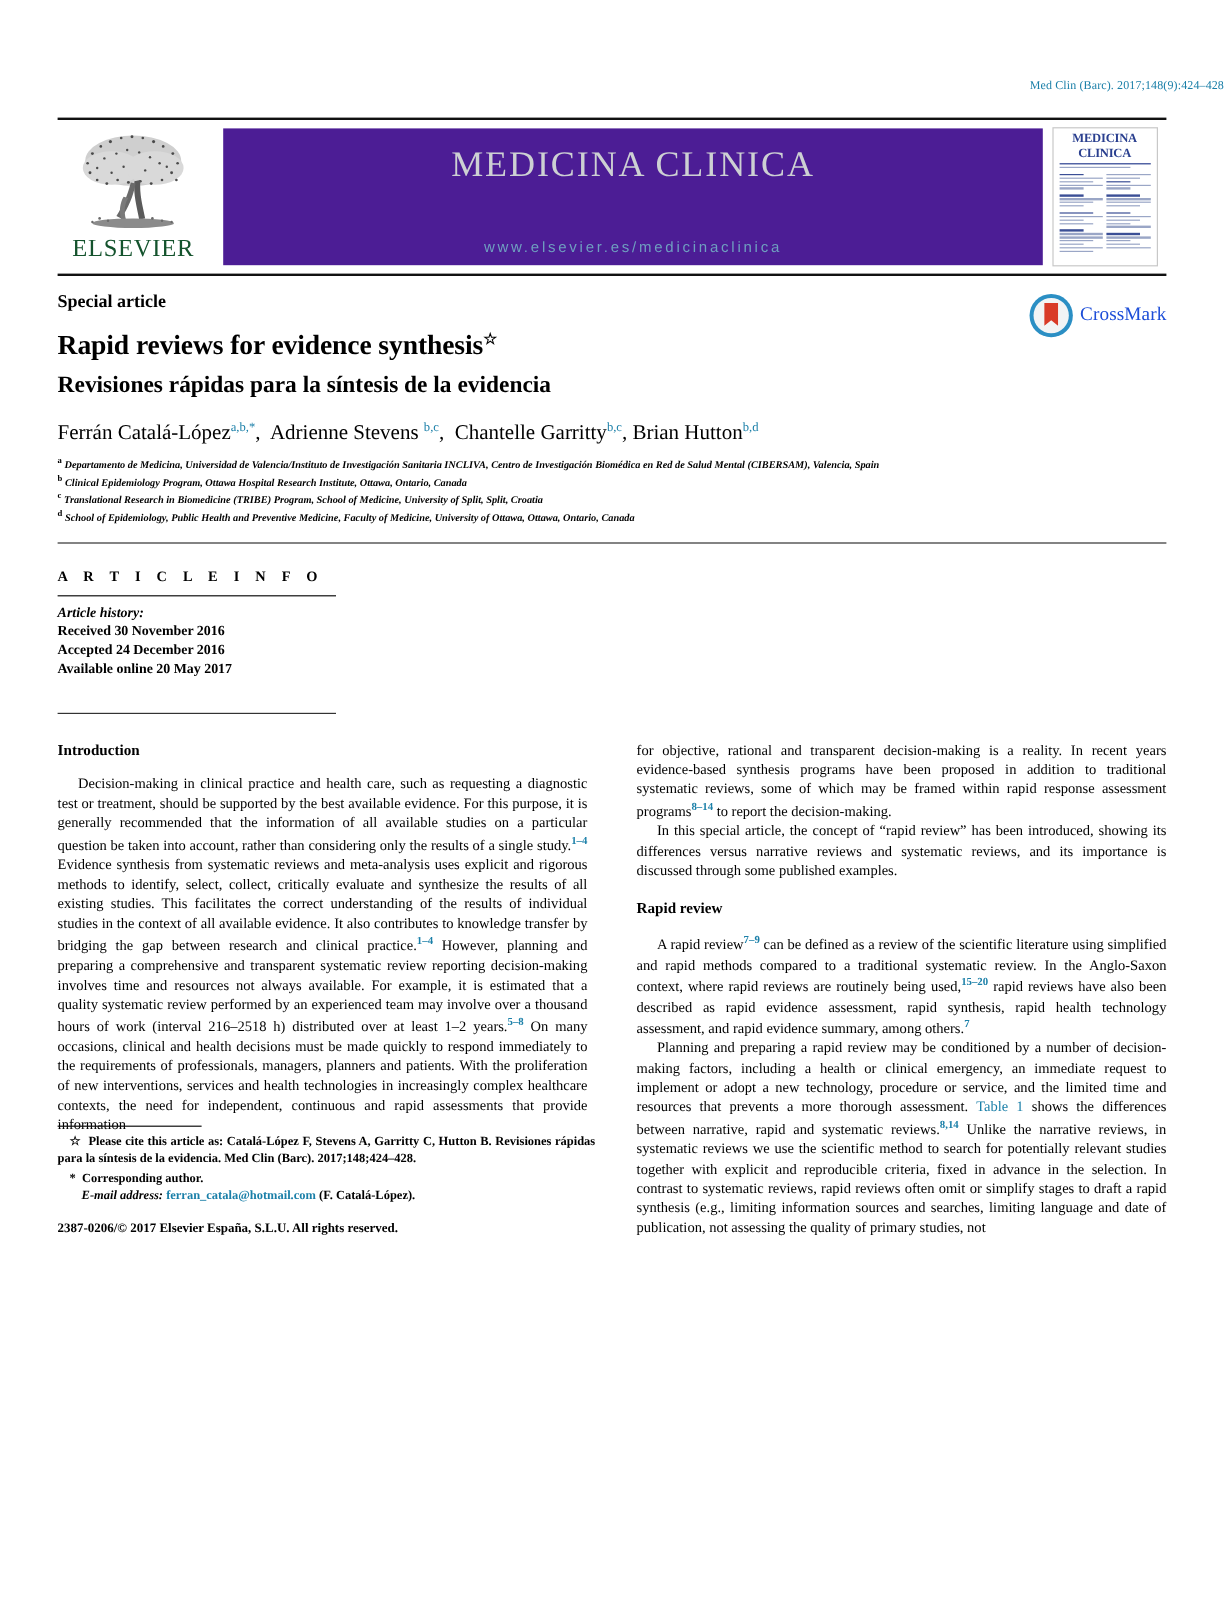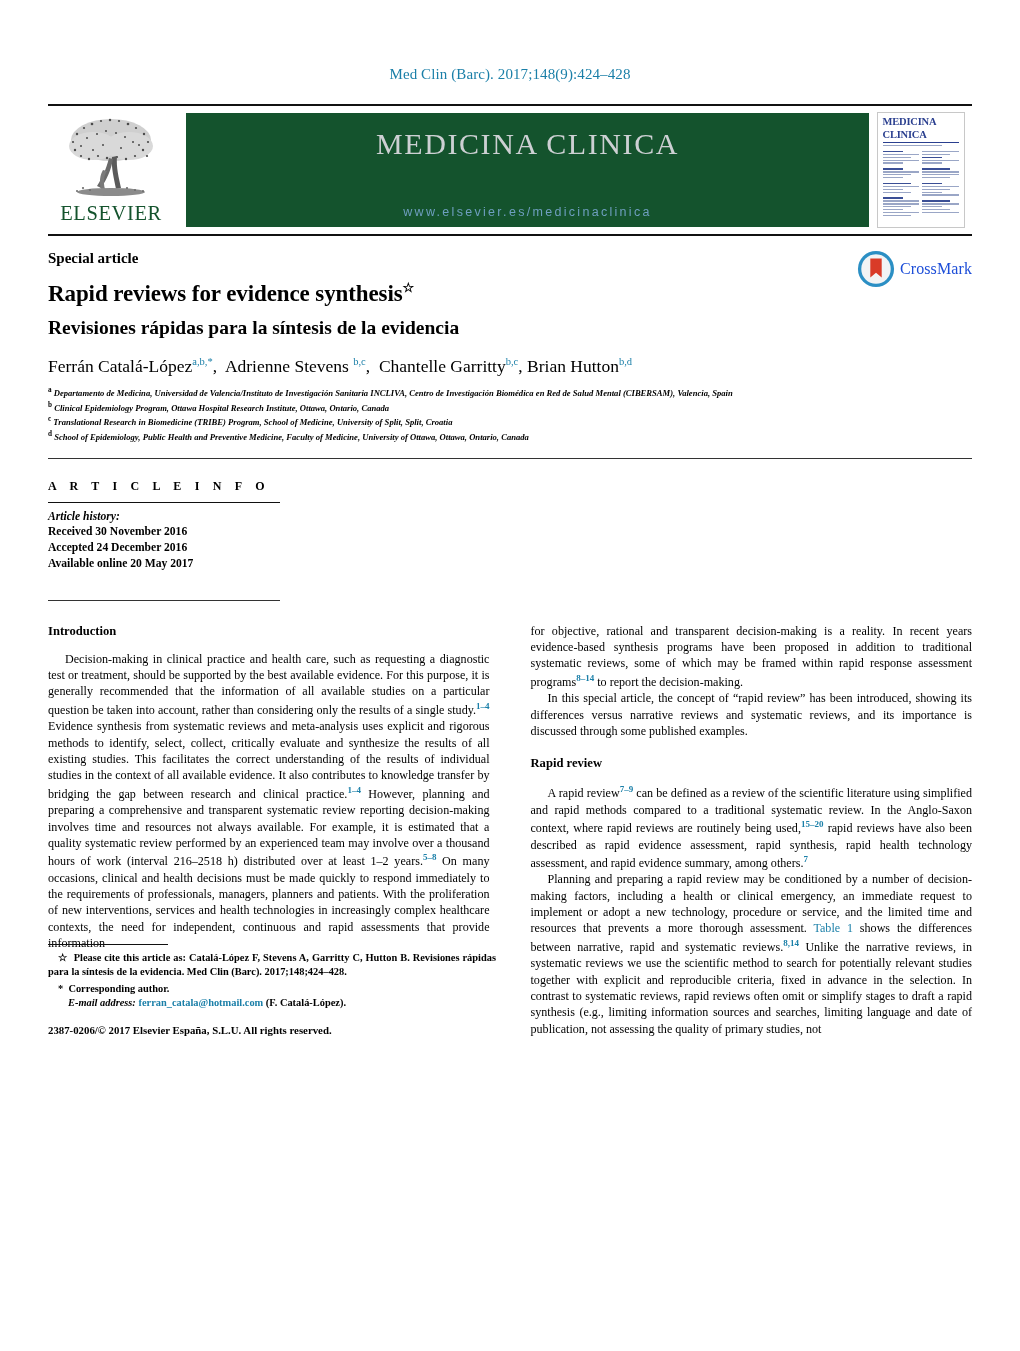--- a/index.html
+++ b/index.html
@@ -11,22 +11,22 @@
     font-family: "Liberation Serif", "DejaVu Serif", serif;
     color: #000;
     position: relative;
     overflow: hidden;
   }
 
   .page { position: relative; width: 1020px; height: 1351px; padding: 0; }
 
   
   .runninghead {
-    text-align: center;
-    font-size: 15px;
+    text-align: right;
+    font-size: 10px;
     color: #1a7fa8;
     letter-spacing: .1px;
     padding-top: 66px;
     font-family: "Liberation Serif", serif;
   }
 
   
   .masthead {
     margin: 21px 48px 0 48px;
     border-top: 2.2px solid #111;
@@ -49,21 +49,21 @@
   .elsevier-word {
     font-family: "Liberation Serif", serif;
     font-size: 20.5px;
     letter-spacing: .6px;
     color: #14532d;
     margin-top: -2px;
     font-weight: 400;
   }
   .journal-banner {
     flex: 1 1 auto;
-    background: #14532d;
+    background: #4c1d95;
     margin: 7px 0 7px 12px;
     position: relative;
   }
   .banner-title {
     position: absolute;
     top: 14px; left: 0; right: 0;
     text-align: center;
     font-family: "Liberation Serif", serif;
     font-size: 30px;
     letter-spacing: 1.6px;
@@ -79,20 +79,21 @@
     letter-spacing: 2.3px;
     color: #6f9fc0;
   }
   .cover-block {
     flex: 0 0 103px;
     width: 103px;
     display: flex;
     align-items: center;
     justify-content: center;
     padding: 6px 0;
+    text-align: center;
   }
   .cover-thumb {
     width: 88px; height: 116px;
     border: 1px solid #c8c8c8;
     background: #fff;
     padding: 4px 5px;
     overflow: hidden;
     position: relative;
   }
   .cover-head {

